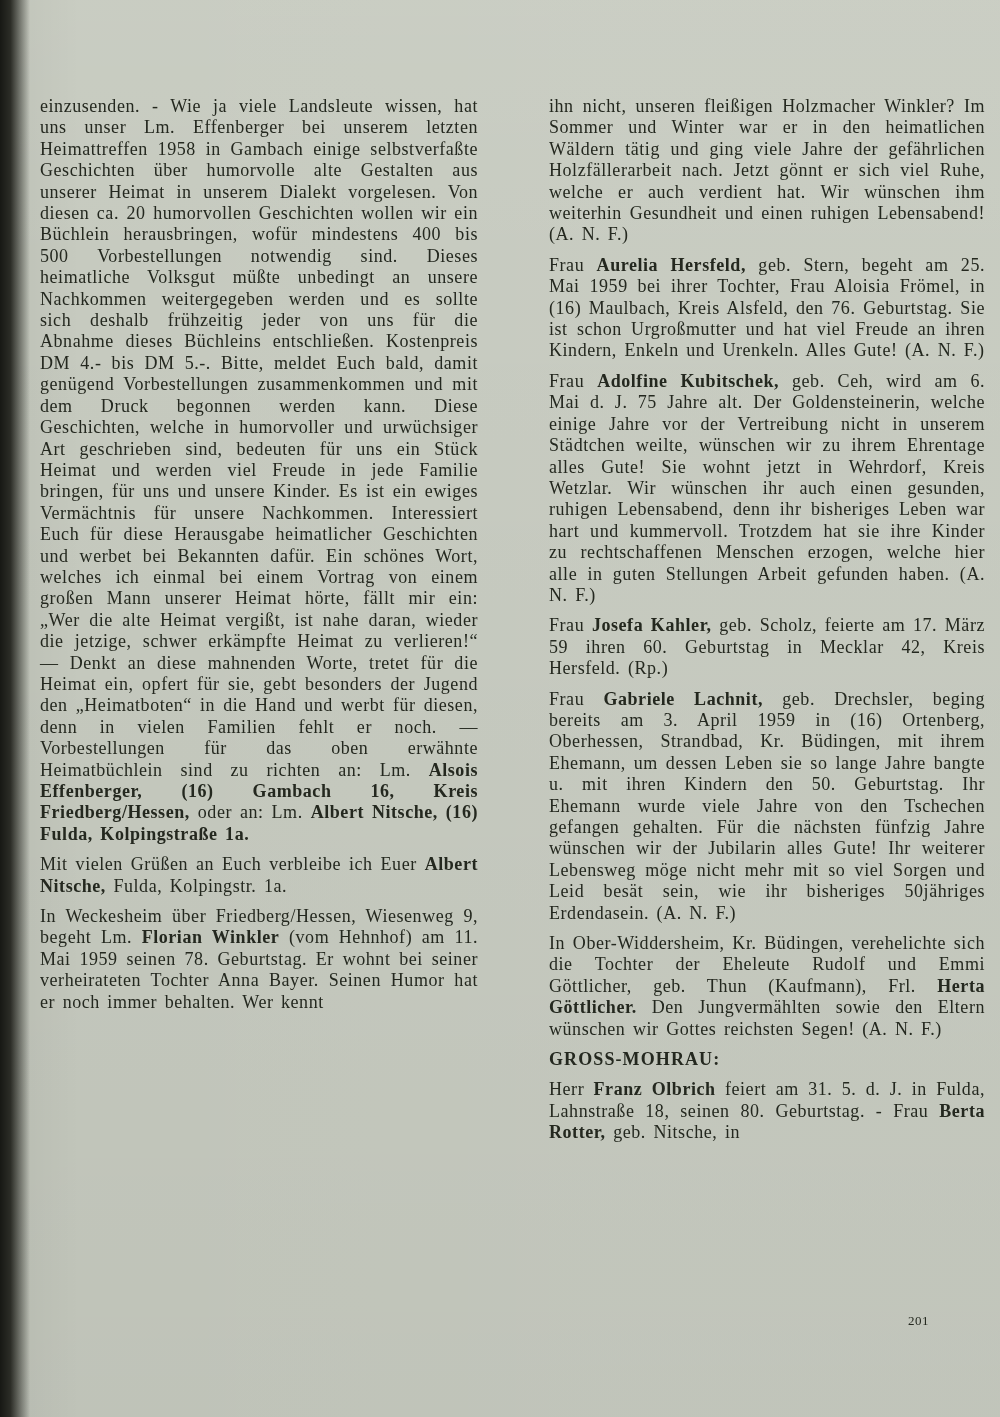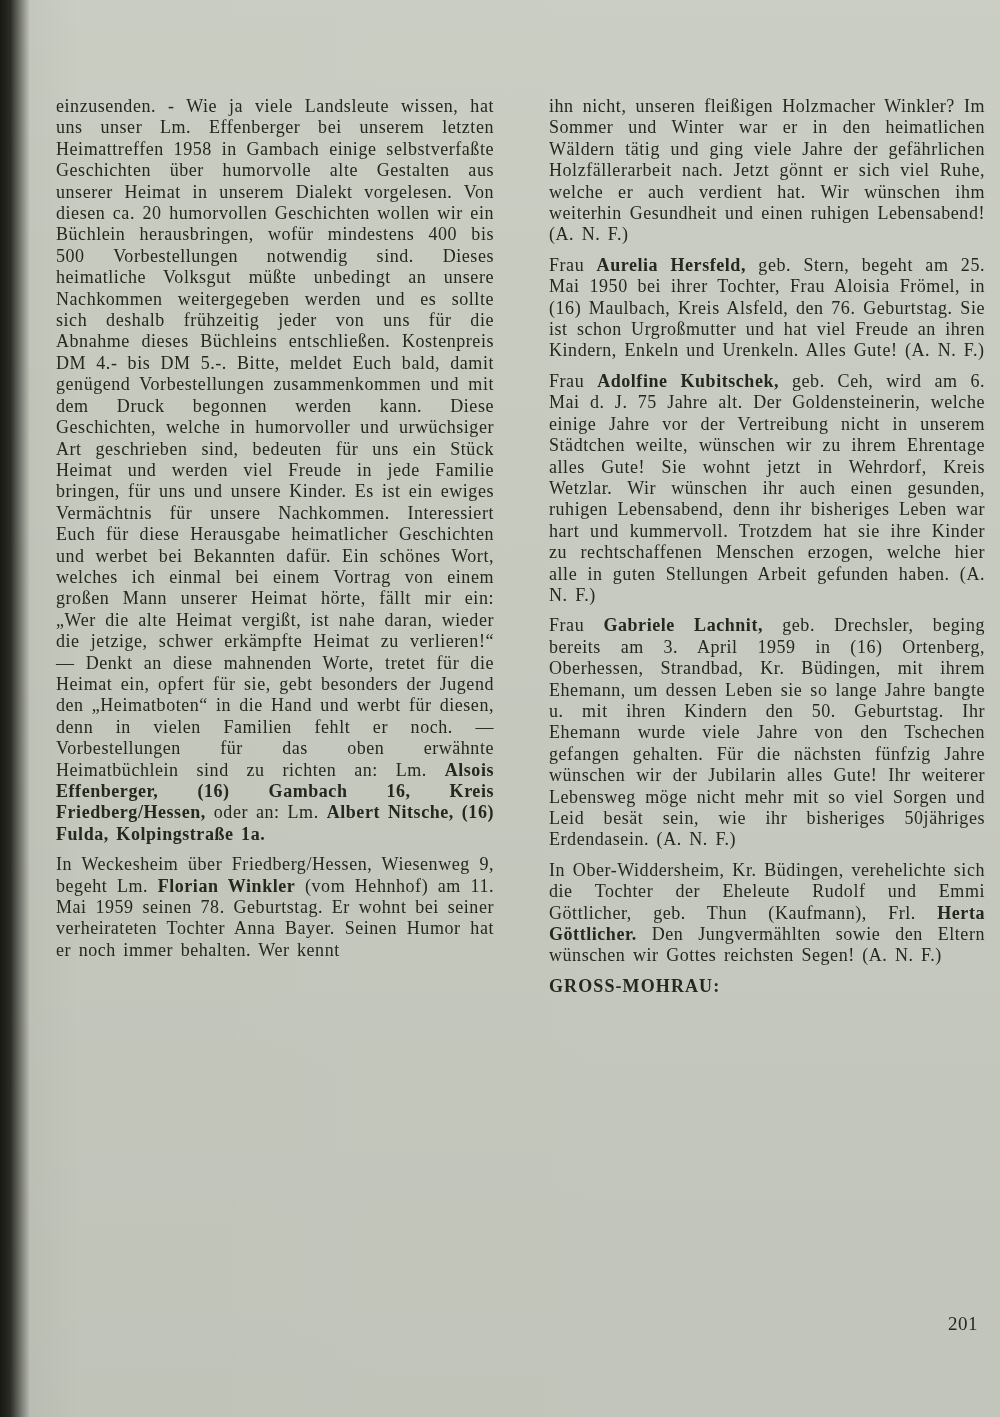--- a/index.html
+++ b/index.html
@@ -37,57 +37,60 @@
   .col {
     position: absolute;
     top: 96px;
     text-align: justify;
     font-size: 18px;
     line-height: 21.4px;
     letter-spacing: 0.55px;
     word-spacing: 2.5px;
     z-index: 1;
   }
-  .col-left  { left: 56px;  width: 438px; }
+  .col-left  { left: 40px;  width: 438px; }
   .col-right { left: 549px; width: 436px; }
   p.para {
     margin: 0 0 9px 0;
     padding: 0;
   }
   p.para:last-child { margin-bottom: 0; }
   .seg-bold { font-weight: 700; }
   p.heading {
     font-weight: 700;
     letter-spacing: 1.1px;
     text-align: left;
     margin-top: 4px;
   }
   .page-number {
     position: absolute;
-    left: 948px;
+    left: 908px;
     top: 1313px;
-    font-size: 19px;
+    font-size: 13px;
     letter-spacing: 0.5px;
     z-index: 1;
   }
 </style>
 </head>
 <body>
 
 <div class="page" style="background: rgb(198, 202, 191); color: rgb(36, 40, 31);">
   <div class="binding-shadow"></div>
 
   <div class="col col-left">
       <p class="para"><span class="seg">einzusenden. - Wie ja viele Landsleute wissen, hat uns unser Lm. Effenberger bei unserem letzten Heimattreffen 1958 in Gambach einige selbstverfaßte Geschichten über humorvolle alte Gestalten aus unserer Heimat in unserem Dialekt vorgelesen. Von diesen ca. 20 humorvollen Geschichten wollen wir ein Büchlein herausbringen, wofür mindestens 400 bis 500 Vorbestellungen notwendig sind. Dieses heimatliche Volksgut müßte unbedingt an unsere Nachkommen weitergegeben werden und es sollte sich deshalb frühzeitig jeder von uns für die Abnahme dieses Büchleins entschließen. Kostenpreis DM 4.- bis DM 5.-. Bitte, meldet Euch bald, damit genügend Vorbestellungen zusammenkommen und mit dem Druck begonnen werden kann. Diese Geschichten, welche in humorvoller und urwüchsiger Art geschrieben sind, bedeuten für uns ein Stück Heimat und werden viel Freude in jede Familie bringen, für uns und unsere Kinder. Es ist ein ewiges Vermächtnis für unsere Nachkommen. Interessiert Euch für diese Herausgabe heimatlicher Geschichten und werbet bei Bekannten dafür. Ein schönes Wort, welches ich einmal bei einem Vortrag von einem großen Mann unserer Heimat hörte, fällt mir ein: „Wer die alte Heimat vergißt, ist nahe daran, wieder die jetzige, schwer erkämpfte Heimat zu verlieren!“ — Denkt an diese mahnenden Worte, tretet für die Heimat ein, opfert für sie, gebt besonders der Jugend den „Heimatboten“ in die Hand und werbt für diesen, denn in vielen Familien fehlt er noch. — Vorbestellungen für das oben erwähnte Heimatbüchlein sind zu richten an: Lm. </span><span class="seg seg-bold">Alsois Effenberger, (16) Gambach 16, Kreis Friedberg/Hessen,</span><span class="seg"> oder an: Lm. </span><span class="seg seg-bold">Albert Nitsche, (16) Fulda, Kolpingstraße 1a.</span></p>
+      <p class="para"><span class="seg">Mit vielen Grüßen an Euch verbleibe ich Euer </span><span class="seg seg-bold">Albert Nitsche,</span><span class="seg"> Fulda, Kolpingstr. 1a.</span></p>
       <p class="para"><span class="seg">In Weckesheim über Friedberg/Hessen, Wiesenweg 9, begeht Lm. </span><span class="seg seg-bold">Florian Winkler</span><span class="seg"> (vom Hehnhof) am 11. Mai 1959 seinen 78. Geburtstag. Er wohnt bei seiner verheirateten Tochter Anna Bayer. Seinen Humor hat er noch immer behalten. Wer kennt</span></p>
     </div>
 
   <div class="col col-right">
       <p class="para"><span class="seg">ihn nicht, unseren fleißigen Holzmacher Winkler? Im Sommer und Winter war er in den heimatlichen Wäldern tätig und ging viele Jahre der gefährlichen Holzfällerarbeit nach. Jetzt gönnt er sich viel Ruhe, welche er auch verdient hat. Wir wünschen ihm weiterhin Gesundheit und einen ruhigen Lebensabend! (A. N. F.)</span></p>
-      <p class="para"><span class="seg">Frau </span><span class="seg seg-bold">Aurelia Hersfeld,</span><span class="seg"> geb. Stern, begeht am 25. Mai 1950 bei ihrer Tochter, Frau Aloisia Frömel, in (16) Maulbach, Kreis Alsfeld, den 76. Geburtstag. Sie ist schon Urgroßmutter und hat viel Freude an ihren Kindern, Enkeln und Urenkeln. Alles Gute! (A. N. F.)</span></p>
+      <p class="para"><span class="seg">Frau </span><span class="seg seg-bold">Aurelia Hersfeld,</span><span class="seg"> geb. Stern, begeht am 25. Mai 1959 bei ihrer Tochter, Frau Aloisia Frömel, in (16) Maulbach, Kreis Alsfeld, den 76. Geburtstag. Sie ist schon Urgroßmutter und hat viel Freude an ihren Kindern, Enkeln und Urenkeln. Alles Gute! (A. N. F.)</span></p>
       <p class="para"><span class="seg">Frau </span><span class="seg seg-bold">Adolfine Kubitschek,</span><span class="seg"> geb. Ceh, wird am 6. Mai d. J. 75 Jahre alt. Der Goldensteinerin, welche einige Jahre vor der Vertreibung nicht in unserem Städtchen weilte, wünschen wir zu ihrem Ehrentage alles Gute! Sie wohnt jetzt in Wehrdorf, Kreis Wetzlar. Wir wünschen ihr auch einen gesunden, ruhigen Lebensabend, denn ihr bisheriges Leben war hart und kummervoll. Trotzdem hat sie ihre Kinder zu rechtschaffenen Menschen erzogen, welche hier alle in guten Stellungen Arbeit gefunden haben. (A. N. F.)</span></p>
+      <p class="para"><span class="seg">Frau </span><span class="seg seg-bold">Josefa Kahler,</span><span class="seg"> geb. Scholz, feierte am 17. März 59 ihren 60. Geburtstag in Mecklar 42, Kreis Hersfeld. (Rp.)</span></p>
       <p class="para"><span class="seg">Frau </span><span class="seg seg-bold">Gabriele Lachnit,</span><span class="seg"> geb. Drechsler, beging bereits am 3. April 1959 in (16) Ortenberg, Oberhessen, Strandbad, Kr. Büdingen, mit ihrem Ehemann, um dessen Leben sie so lange Jahre bangte u. mit ihren Kindern den 50. Geburtstag. Ihr Ehemann wurde viele Jahre von den Tschechen gefangen gehalten. Für die nächsten fünfzig Jahre wünschen wir der Jubilarin alles Gute! Ihr weiterer Lebensweg möge nicht mehr mit so viel Sorgen und Leid besät sein, wie ihr bisheriges 50jähriges Erdendasein. (A. N. F.)</span></p>
       <p class="para"><span class="seg">In Ober-Widdersheim, Kr. Büdingen, verehelichte sich die Tochter der Eheleute Rudolf und Emmi Göttlicher, geb. Thun (Kaufmann), Frl. </span><span class="seg seg-bold">Herta Göttlicher.</span><span class="seg"> Den Jungvermählten sowie den Eltern wünschen wir Gottes reichsten Segen! (A. N. F.)</span></p>
       <p class="para heading"><span class="seg seg-bold">GROSS-MOHRAU:</span></p>
+      <p class="para"><span class="seg">Herr </span><span class="seg seg-bold">Franz Olbrich</span><span class="seg"> feiert am 31. 5. d. J. in Fulda, Lahnstraße 18, seinen 80. Geburtstag. - Frau </span><span class="seg seg-bold">Berta Rotter,</span><span class="seg"> geb. Nitsche, in</span></p>
     </div>
 
   <div class="page-number">201</div>
 </div>
 
 </body></html>

